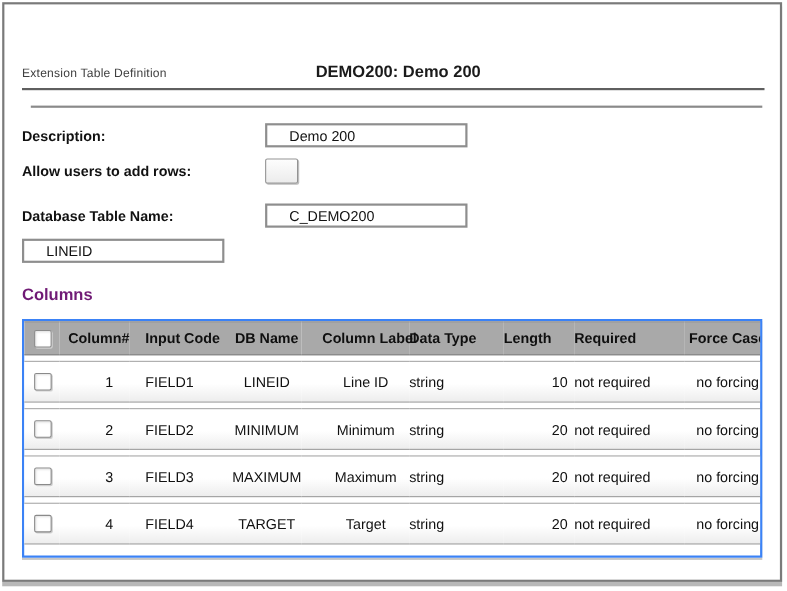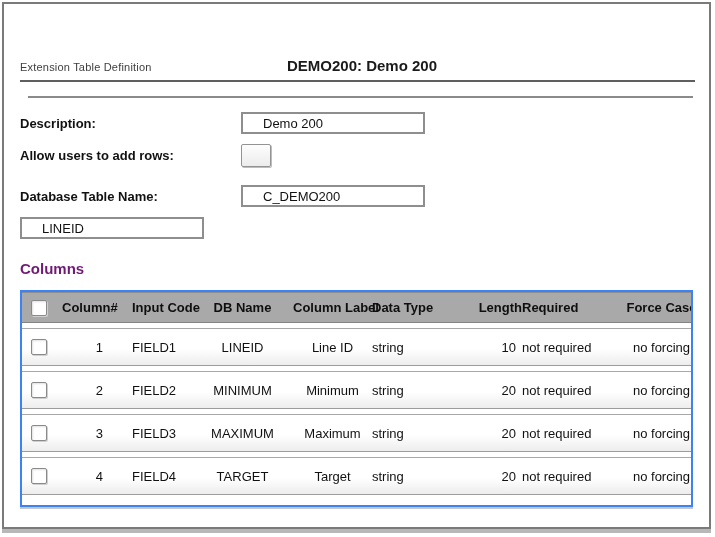--- a/index.html
+++ b/index.html
@@ -135,21 +135,21 @@
   .w0 { width: 32px; }  .w1 { width: 64px; }  .w2 { width: 72px; }
   .w3 { width: 84px; }  .w4 { width: 98px; }  .w5 { width: 86px; }
   .w6 { width: 64px; }  .w7 { width: 100px; } .w8 { width: 79px; }
   .c-check   { text-align: left; padding-left: 9px; }
   th.c-num   { text-align: left; padding-left: 8px; }
   td.c-num   { text-align: right; padding-right: 15px; }
   .c-input   { text-align: left; padding-left: 14px; }
   .c-dbname  { text-align: center; padding-left: 21px; }
   .c-label   { text-align: center; padding-left: 19px; }
   .c-dtype   { text-align: left; }
-  th.c-len   { text-align: right; }
+  th.c-len   { text-align: left; }
   td.c-len   { text-align: right; padding-right: 6px; }
   .c-req     { text-align: left; }
   .c-force   { text-align: center; }
   .cb {
     display: inline-block;
     width: 16px;
     height: 16px;
     background: #ffffff;
     border: 1px solid #8a8a8a;
     border-radius: 2px;

